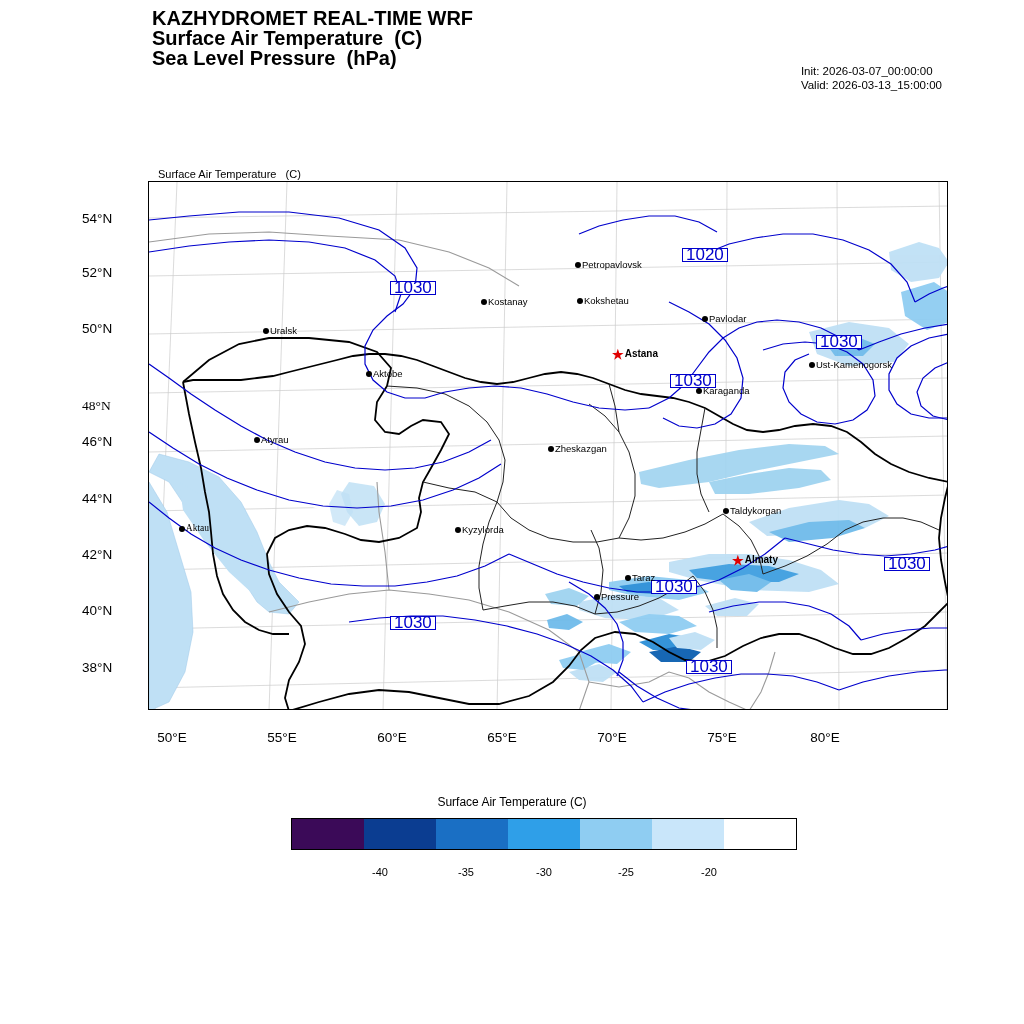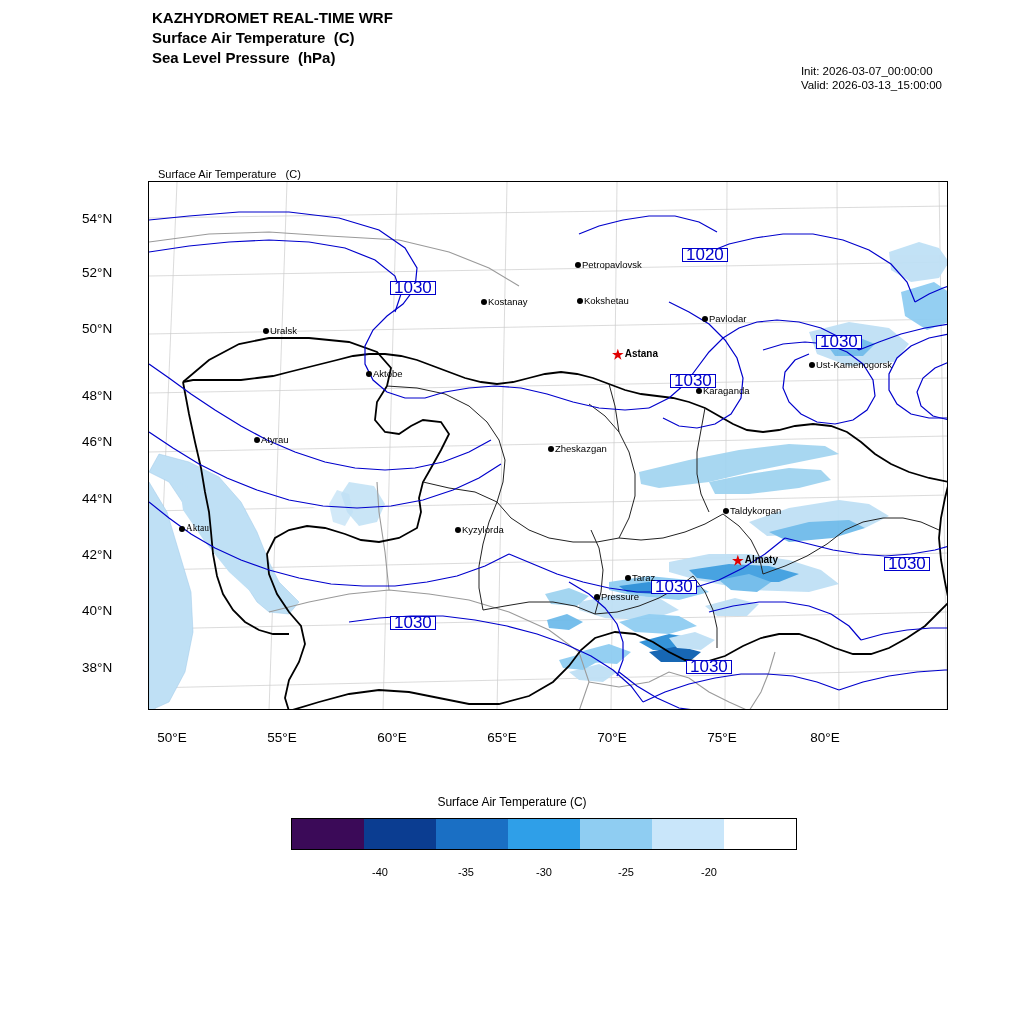--- a/index.html
+++ b/index.html
@@ -12,21 +12,21 @@
     width: 1024px;
     height: 1024px;
     background: #ffffff;
     font-family: "Liberation Sans", sans-serif;
     overflow: hidden;
   }
   .title-block {
     position: absolute;
     left: 152px;
     top: 8px;
-    font-size: 15px;
+    font-size: 20px;
     font-weight: bold;
     color: #000000;
     line-height: 20px;
   }
   .title-block div { white-space: pre; }
   .init-block {
     position: absolute;
     right: 82px;
     top: 64px;
     font-size: 11.5px;
@@ -333,21 +333,21 @@
     <div class="city" style="left:445px; top:409px;"><span class="dot"></span><span>Pressure</span></div>
 
     <div class="capital" style="left:463px; top:165px;"><span class="star">★</span><span>Astana</span></div>
     <div class="capital" style="left:583px; top:371px;"><span class="star">★</span><span>Almaty</span></div>
   </div>
 
   <div class="axis-area">
     <div class="lat-label" style="top:211px; left:82px; width:60px;">54°N</div>
     <div class="lat-label" style="top:265px; left:82px; width:60px;">52°N</div>
     <div class="lat-label" style="top:321px; left:82px; width:60px;">50°N</div>
-    <div class="lat-label" style="top:388px; left:82px; width:60px;">48°N</div>
+    <div class="lat-label" style="top:398px; left:82px; width:60px;font-family:Liberation Serif, serif;">48°N</div>
     <div class="lat-label" style="top:434px; left:82px; width:60px;">46°N</div>
     <div class="lat-label" style="top:491px; left:82px; width:60px;">44°N</div>
     <div class="lat-label" style="top:547px; left:82px; width:60px;">42°N</div>
     <div class="lat-label" style="top:603px; left:82px; width:60px;">40°N</div>
     <div class="lat-label" style="top:660px; left:82px; width:60px;">38°N</div>
 
     <div class="lon-label" style="left:137px; top:730px;">50°E</div>
     <div class="lon-label" style="left:247px; top:730px;">55°E</div>
     <div class="lon-label" style="left:357px; top:730px;">60°E</div>
     <div class="lon-label" style="left:467px; top:730px;">65°E</div>

